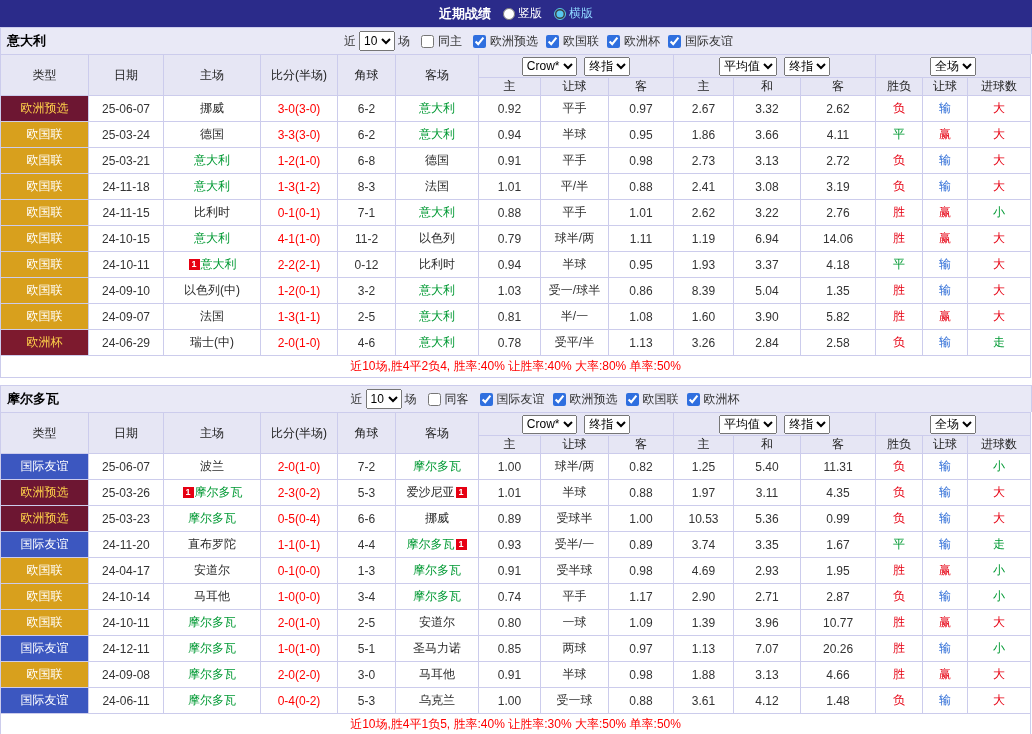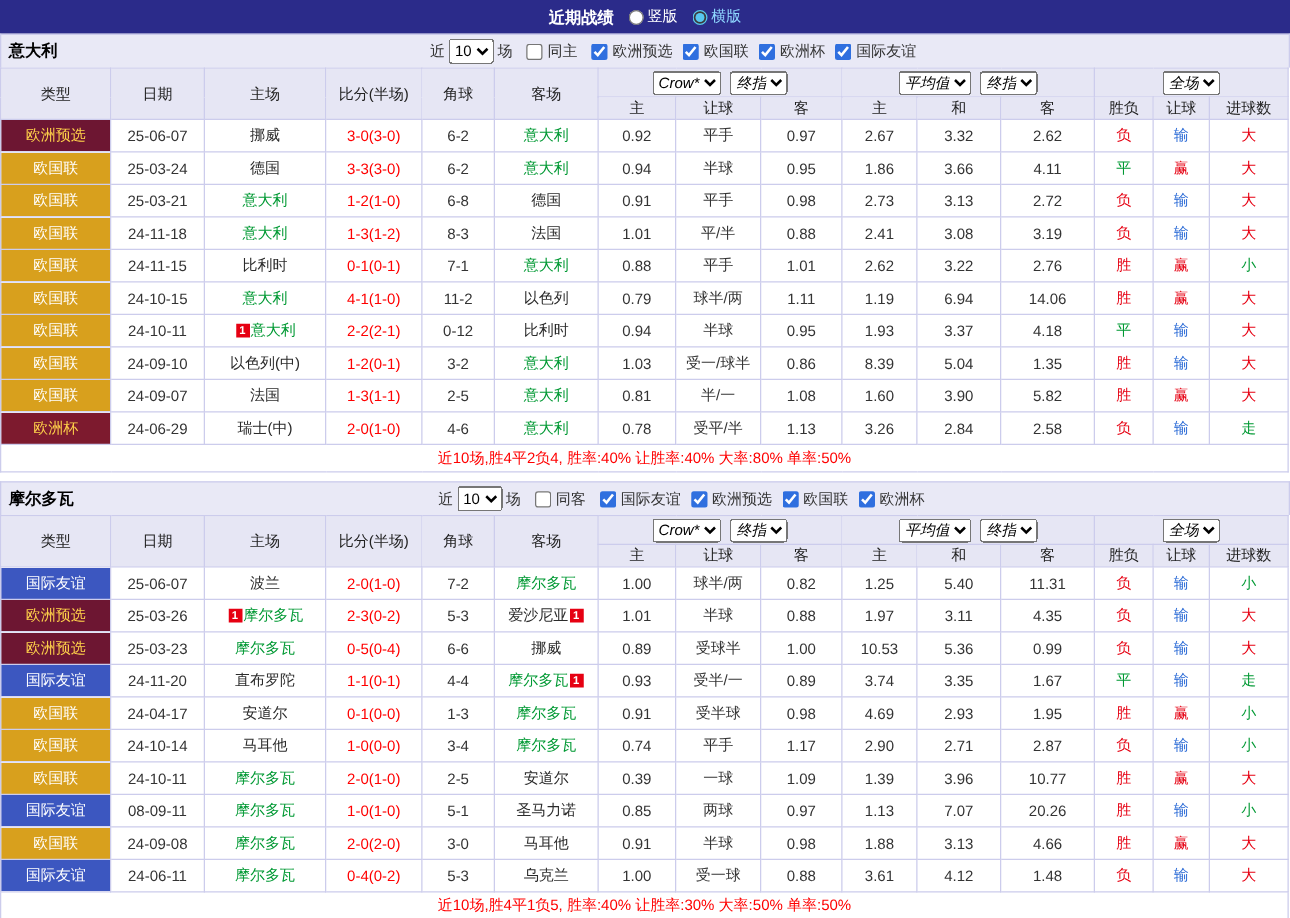--- a/index.html
+++ b/index.html
@@ -21,21 +21,21 @@
   .count-select { height:20px; font-size:12px; }
   .chk { display:inline-flex; align-items:center; margin-left:8px; gap:2px; cursor:pointer; white-space:nowrap; }
   .chk input { width:13px; height:13px; margin:0 2px 0 0; accent-color:#2f6fdf; }
   .comp-checks { display:inline-flex; align-items:center; }
 
   table.results-table { border-collapse:collapse; table-layout:fixed; width:816px; }
   .results-table th, .results-table td { border:1px solid #ccccec; text-align:center; padding:0 1px; white-space:nowrap; overflow:hidden; }
   .results-table thead th { background:#e6e6f4; font-weight:normal; color:#222; font-size:12px; }
   .results-table thead tr.toprow th { height:23px; }
   .results-table thead tr.subrow th { height:18px; }
-  .selth select { height:19px; font-size:12px; margin:0 2px;font-style:italic; }
+  .selth select { height:19px; font-size:12px; margin:0 2px; }
   .results-table tbody td { height:26px; background:#fff; font-size:12px; }
   .type-td { font-size:12px; }
   .date-td { color:#333; }
   .score-td { color:#ff0000; cursor:pointer; }
   .corner-td { color:#333; }
   .team-td { cursor:pointer; }
   .team-green { color:#009933; }
   .team-norm { color:#2b2b2b; }
   .num-td { color:#333; }
   .red-badge { display:inline-block; width:11px; height:11px; line-height:11px; background:#e60012; color:#fff; font-size:9px; text-align:center; vertical-align:1px; margin:0 1px; font-weight:bold; }
@@ -501,33 +501,33 @@
           <td class="res-td" style="color: rgb(42, 106, 214);">输</td>
           <td class="res-td" style="color: rgb(0, 153, 51);">小</td>
         </tr>
         <tr>
           <td class="type-td" style="background: rgb(216, 160, 29); color: rgb(255, 255, 255);">欧国联</td>
           <td class="date-td">24-10-11</td>
           <td class="team-td"><span class="team-green">摩尔多瓦</span></td>
           <td class="score-td">2-0(1-0)</td>
           <td class="corner-td">2-5</td>
           <td class="team-td"><span class="team-norm">安道尔</span></td>
-          <td class="num-td">0.39</td>
+          <td class="num-td">0.80</td>
           <td class="num-td">一球</td>
           <td class="num-td">1.09</td>
           <td class="num-td">1.39</td>
           <td class="num-td">3.96</td>
           <td class="num-td">10.77</td>
           <td class="res-td" style="color: rgb(230, 0, 18);">胜</td>
           <td class="res-td" style="color: rgb(230, 0, 18);">赢</td>
           <td class="res-td" style="color: rgb(230, 0, 18);">大</td>
         </tr>
         <tr>
           <td class="type-td" style="background: rgb(60, 87, 192); color: rgb(255, 255, 255);">国际友谊</td>
-          <td class="date-td">08-09-11</td>
+          <td class="date-td">24-12-11</td>
           <td class="team-td"><span class="team-green">摩尔多瓦</span></td>
           <td class="score-td">1-0(1-0)</td>
           <td class="corner-td">5-1</td>
           <td class="team-td"><span class="team-norm">圣马力诺</span></td>
           <td class="num-td">0.85</td>
           <td class="num-td">两球</td>
           <td class="num-td">0.97</td>
           <td class="num-td">1.13</td>
           <td class="num-td">7.07</td>
           <td class="num-td">20.26</td>

